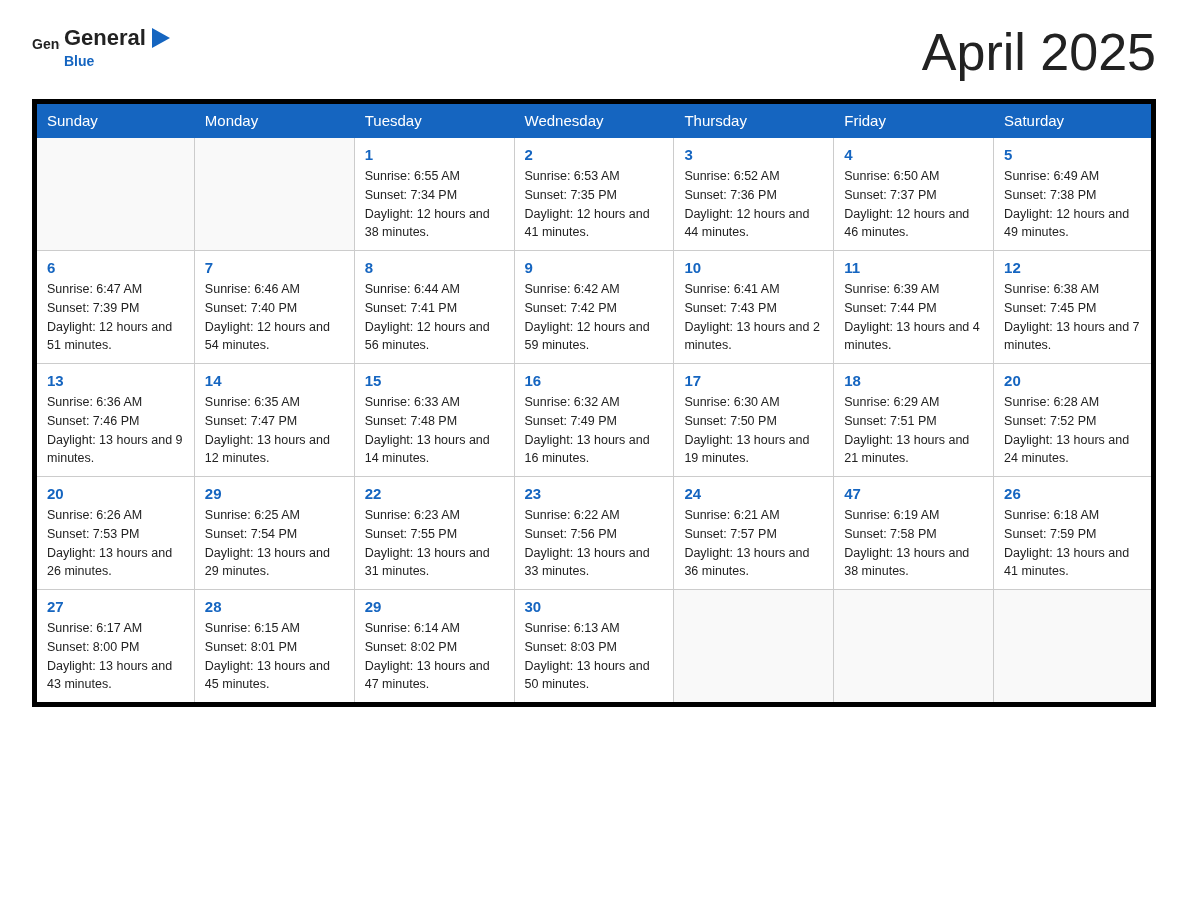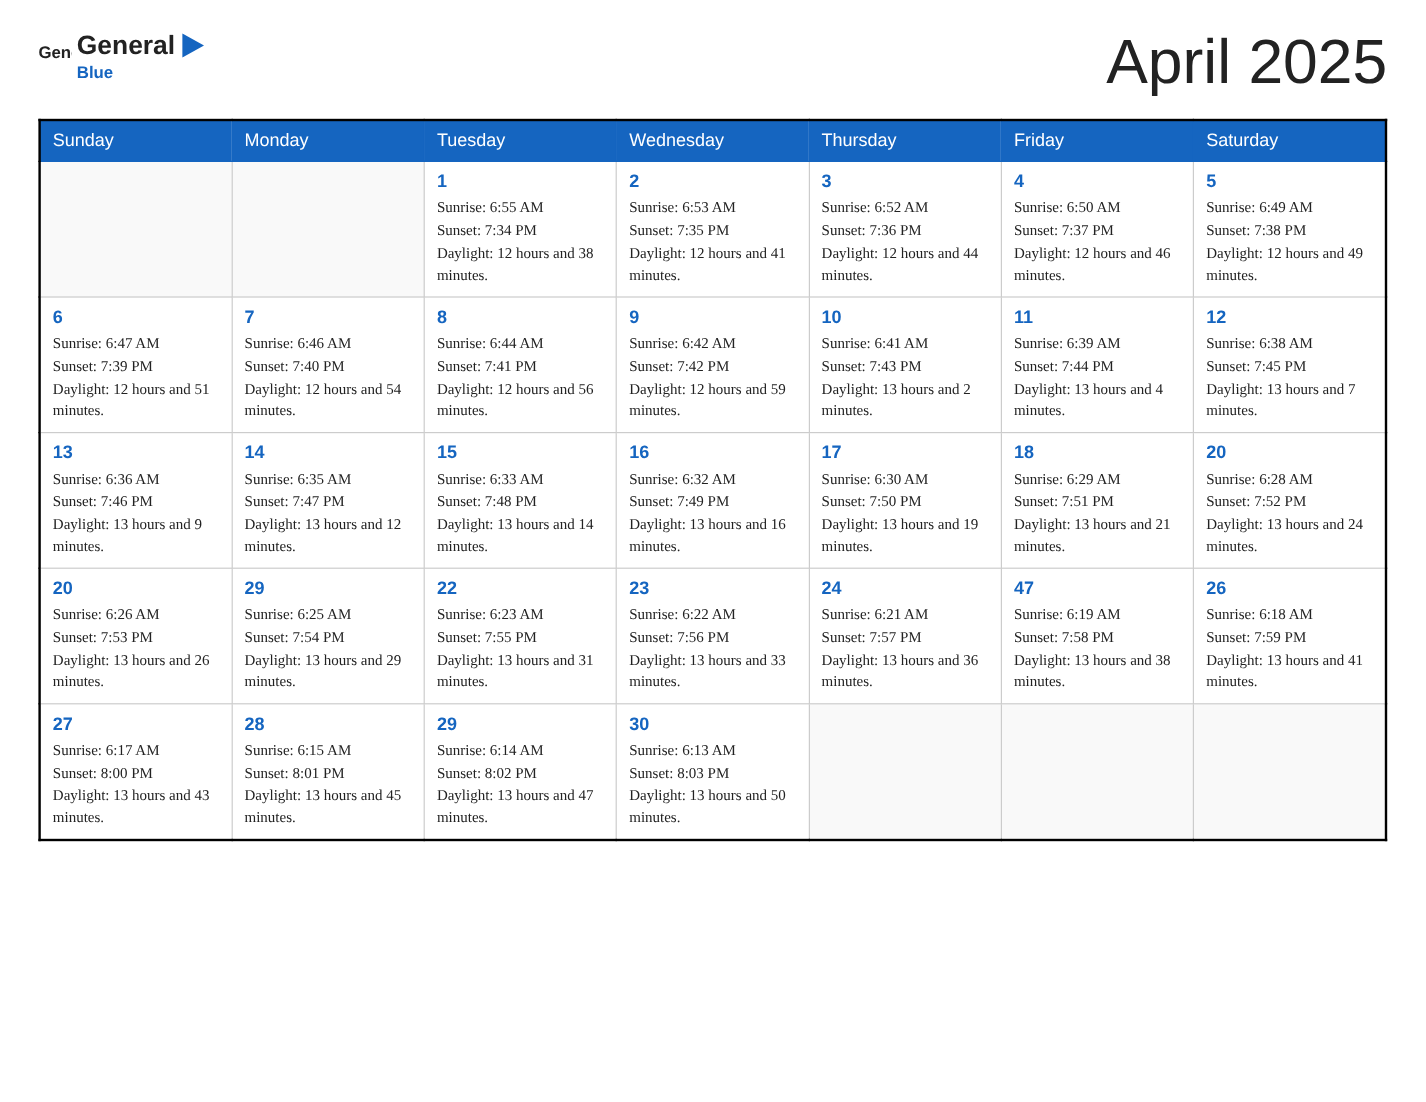--- a/index.html
+++ b/index.html
@@ -46,21 +46,21 @@
       line-height: 1.1;
     }
     .location-subtitle {
       font-size: 22px;
       color: #444;
       margin-top: 4px;
     }
     .calendar-table {
       width: 100%;
       border-collapse: collapse;
-      border: 2px solid #000000;
+      border: 5px solid #000000;
     }
     .calendar-table th {
       background: #1565c0;
       color: #fff;
       font-size: 15px;
       font-weight: normal;
       padding: 8px 10px;
       text-align: left;
       border: 1px solid #1565c0;
     }
@@ -76,21 +76,20 @@
     .day-number {
       font-size: 15px;
       font-weight: bold;
       color: #1565c0;
       margin-bottom: 4px;
     }
     .day-info {
       font-size: 12.5px;
       color: #222;
       line-height: 1.5;
-      font-family: Liberation Serif, serif;
     }
     .empty-cell {
       background: #f9f9f9;
     }
     tr td {
       border-bottom: 1px solid #bbb;
     }
   </style>
 </head>
 <body>

